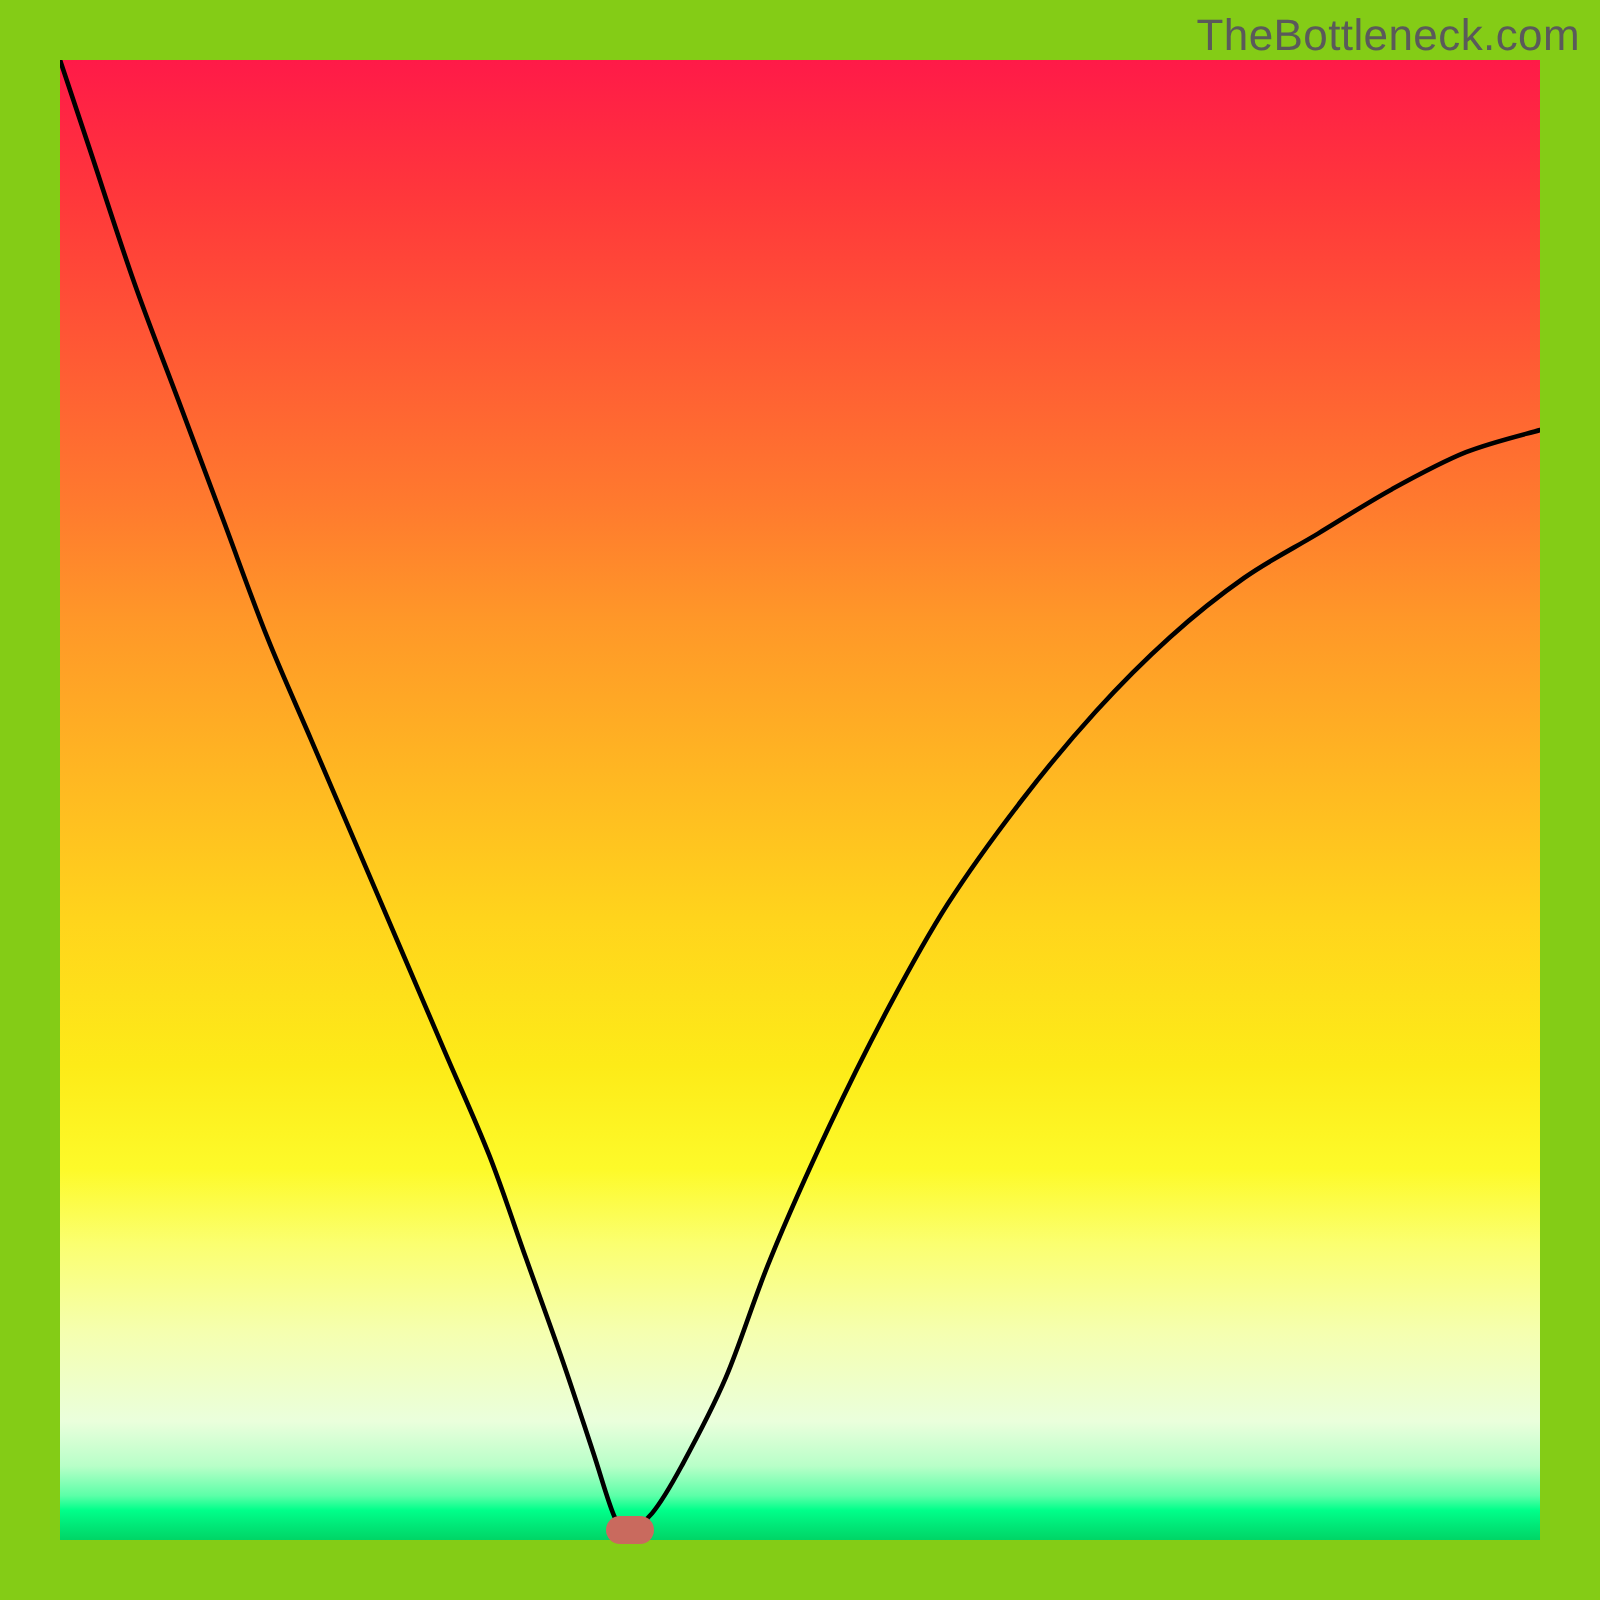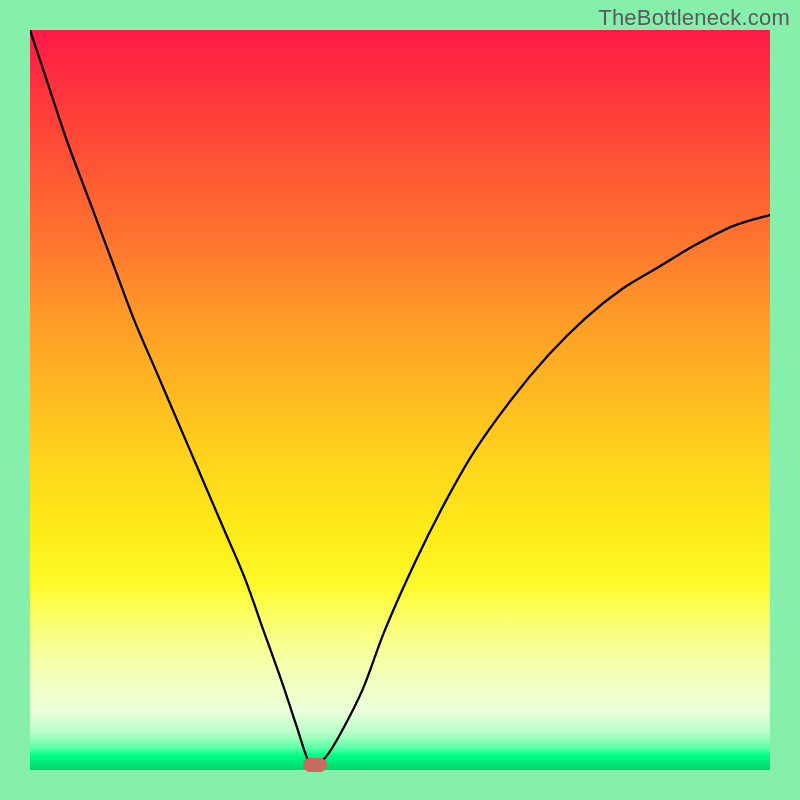--- a/index.html
+++ b/index.html
@@ -7,21 +7,21 @@
     padding: 0;
     width: 800px;
     height: 800px;
     overflow: hidden;
     font-family: Arial, Helvetica, sans-serif;
   }
   .canvas {
     position: relative;
     width: 800px;
     height: 800px;
-    background: #86efac;
+    background: #84cc16;
   }
   .gradient-area {
     position: absolute;
     left: 30px;
     top: 30px;
     width: 740px;
     height: 740px;
     background: linear-gradient(
       to bottom,
       #ff1a48 0%,

